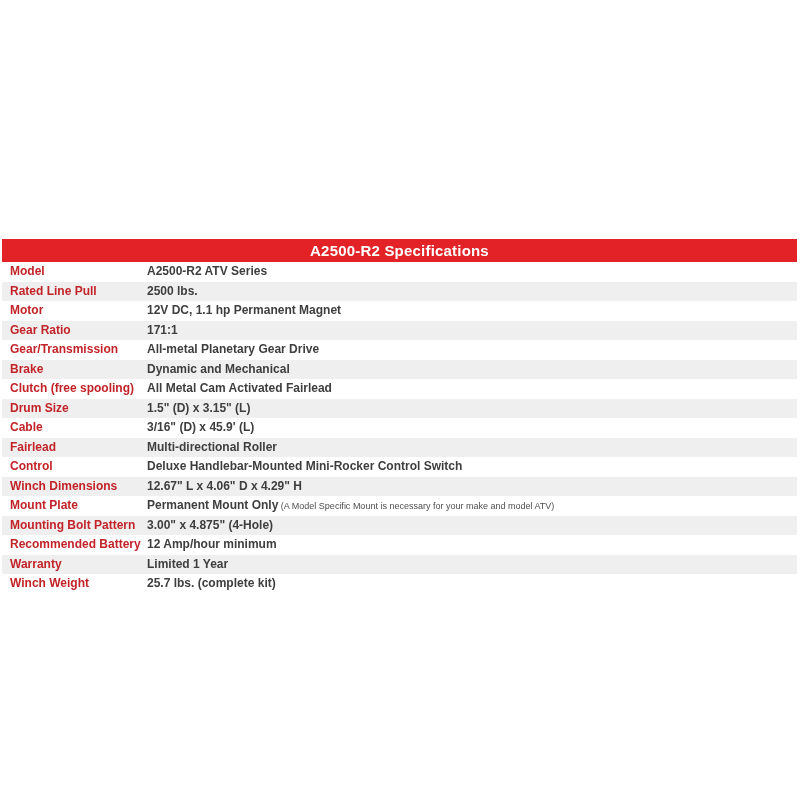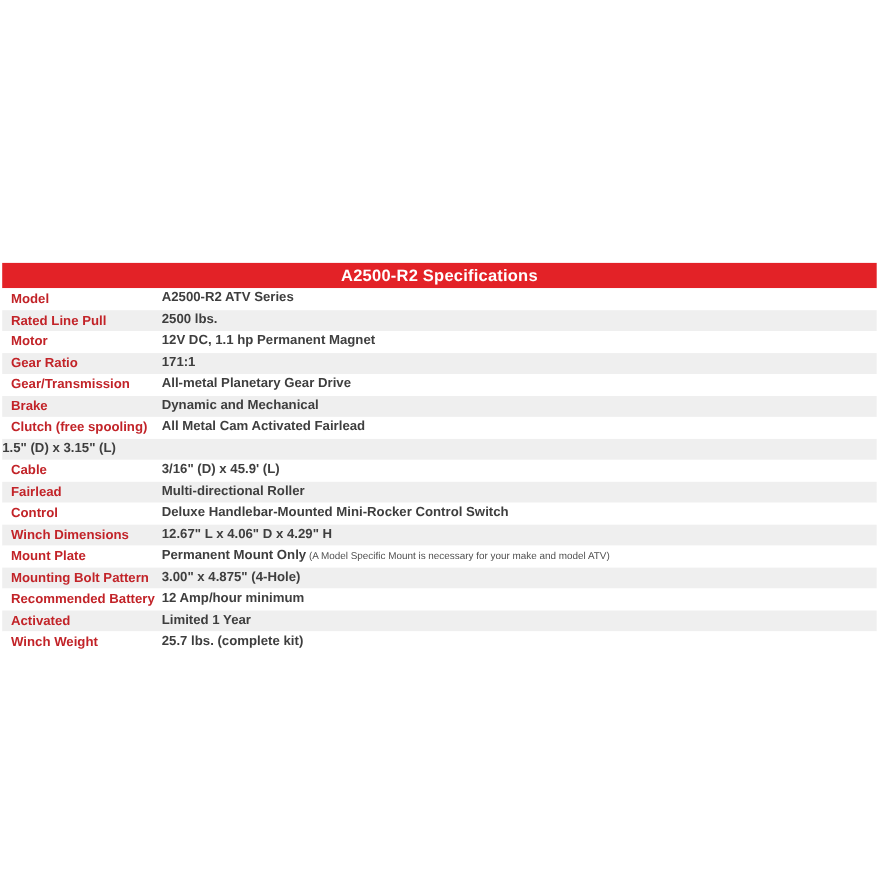--- a/index.html
+++ b/index.html
@@ -27,21 +27,20 @@
   }
   .spec-row {
     display: flex;
     height: 19.5px;
     line-height: 19.5px;
     background: #ffffff;
     font-size: 12px;
     font-weight: 700;
     white-space: nowrap;
     overflow: hidden;
-    align-items: flex-end;
   }
   .spec-row.alt { background: #efefef; }
   .spec-label {
     width: 145px;
     flex: 0 0 145px;
     padding-left: 8px;
     color: #c22328;
   }
   .spec-value {
     flex: 1;
@@ -88,20 +87,21 @@
     <div class="spec-label">Brake</div>
     <div class="spec-value"><span>Dynamic and Mechanical</span><span class="spec-note"></span></div>
   </div>
 
   <div class="spec-row">
     <div class="spec-label">Clutch (free spooling)</div>
     <div class="spec-value"><span>All Metal Cam Activated Fairlead</span><span class="spec-note"></span></div>
   </div>
 
   <div class="spec-row alt">
+    <div class="spec-label">Drum Size</div>
     <div class="spec-value"><span>1.5" (D) x 3.15" (L)</span><span class="spec-note"></span></div>
   </div>
 
   <div class="spec-row">
     <div class="spec-label">Cable</div>
     <div class="spec-value"><span>3/16" (D) x 45.9' (L)</span><span class="spec-note"></span></div>
   </div>
 
   <div class="spec-row alt">
     <div class="spec-label">Fairlead</div>
@@ -127,21 +127,21 @@
     <div class="spec-label">Mounting Bolt Pattern</div>
     <div class="spec-value"><span>3.00" x 4.875" (4-Hole)</span><span class="spec-note"></span></div>
   </div>
 
   <div class="spec-row">
     <div class="spec-label">Recommended Battery</div>
     <div class="spec-value"><span>12 Amp/hour minimum</span><span class="spec-note"></span></div>
   </div>
 
   <div class="spec-row alt">
-    <div class="spec-label">Activated</div>
+    <div class="spec-label">Warranty</div>
     <div class="spec-value"><span>Limited 1 Year</span><span class="spec-note"></span></div>
   </div>
 
   <div class="spec-row">
     <div class="spec-label">Winch Weight</div>
     <div class="spec-value"><span>25.7 lbs. (complete kit)</span><span class="spec-note"></span></div>
   </div>
 </div>
 </div>
 

